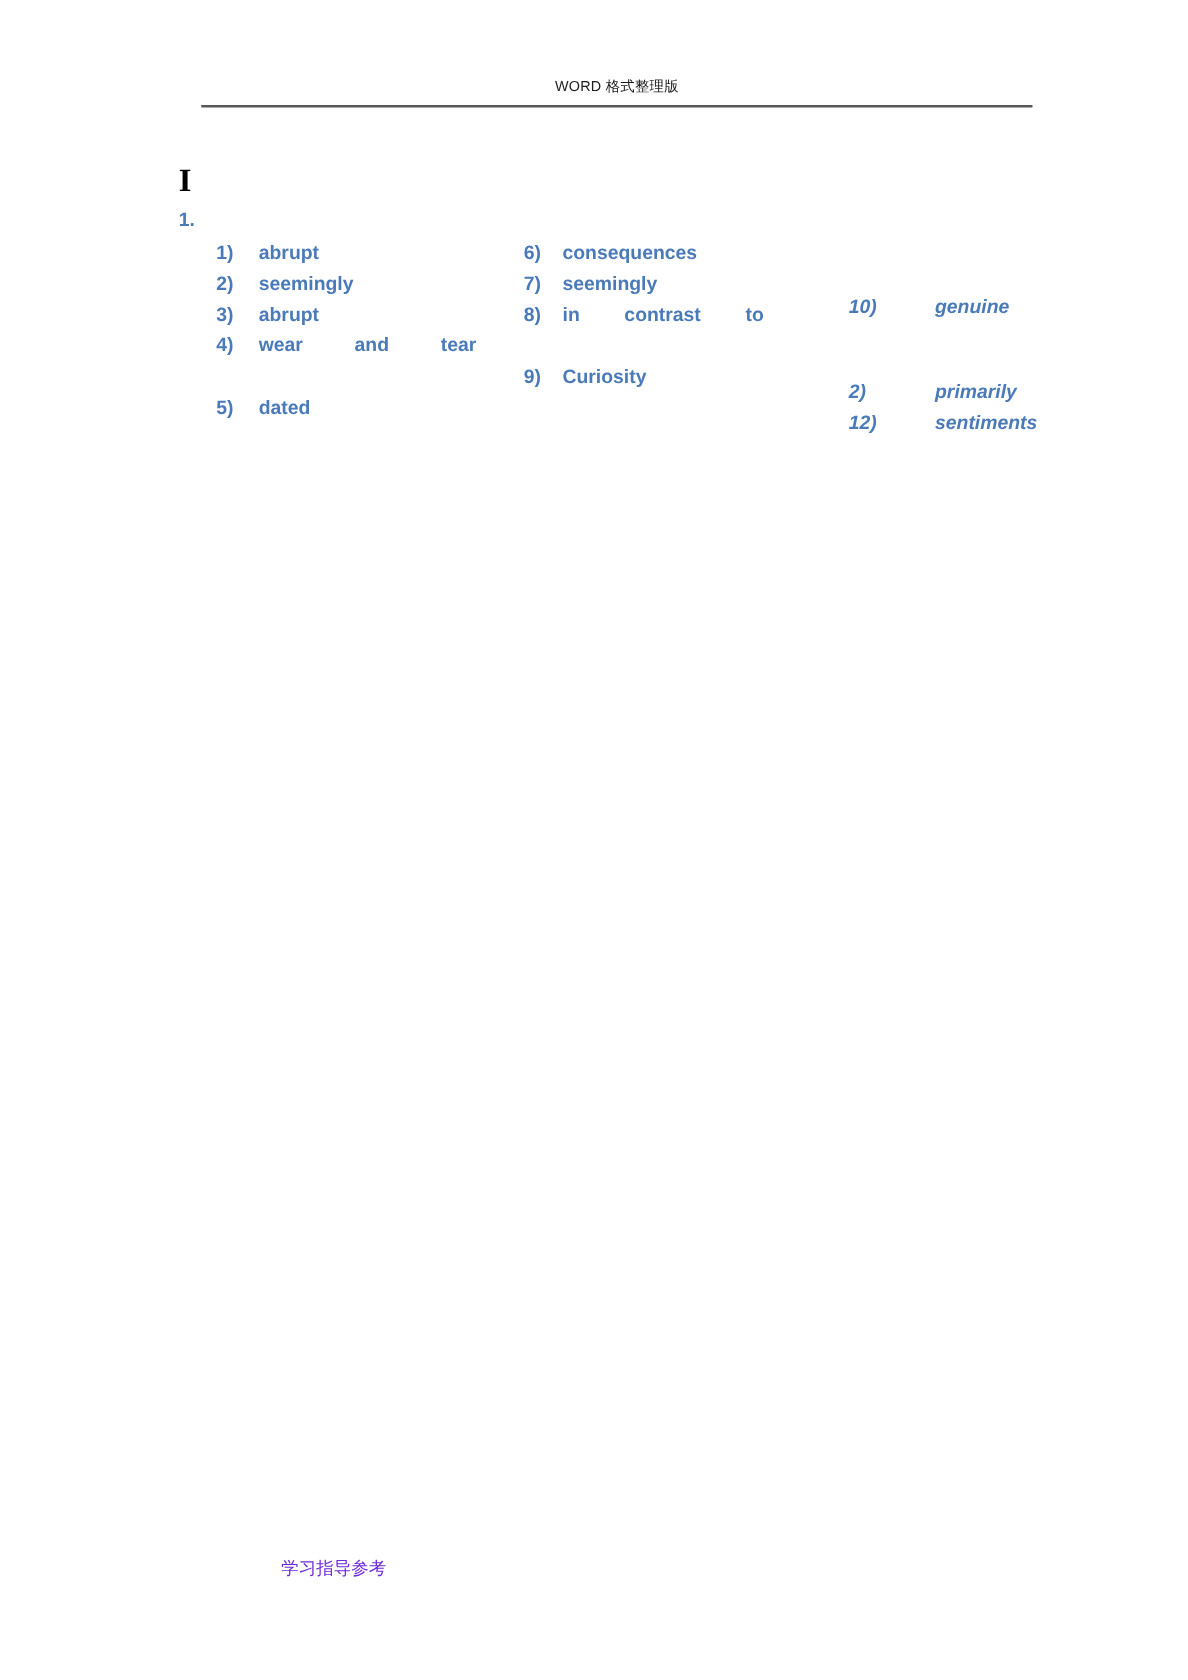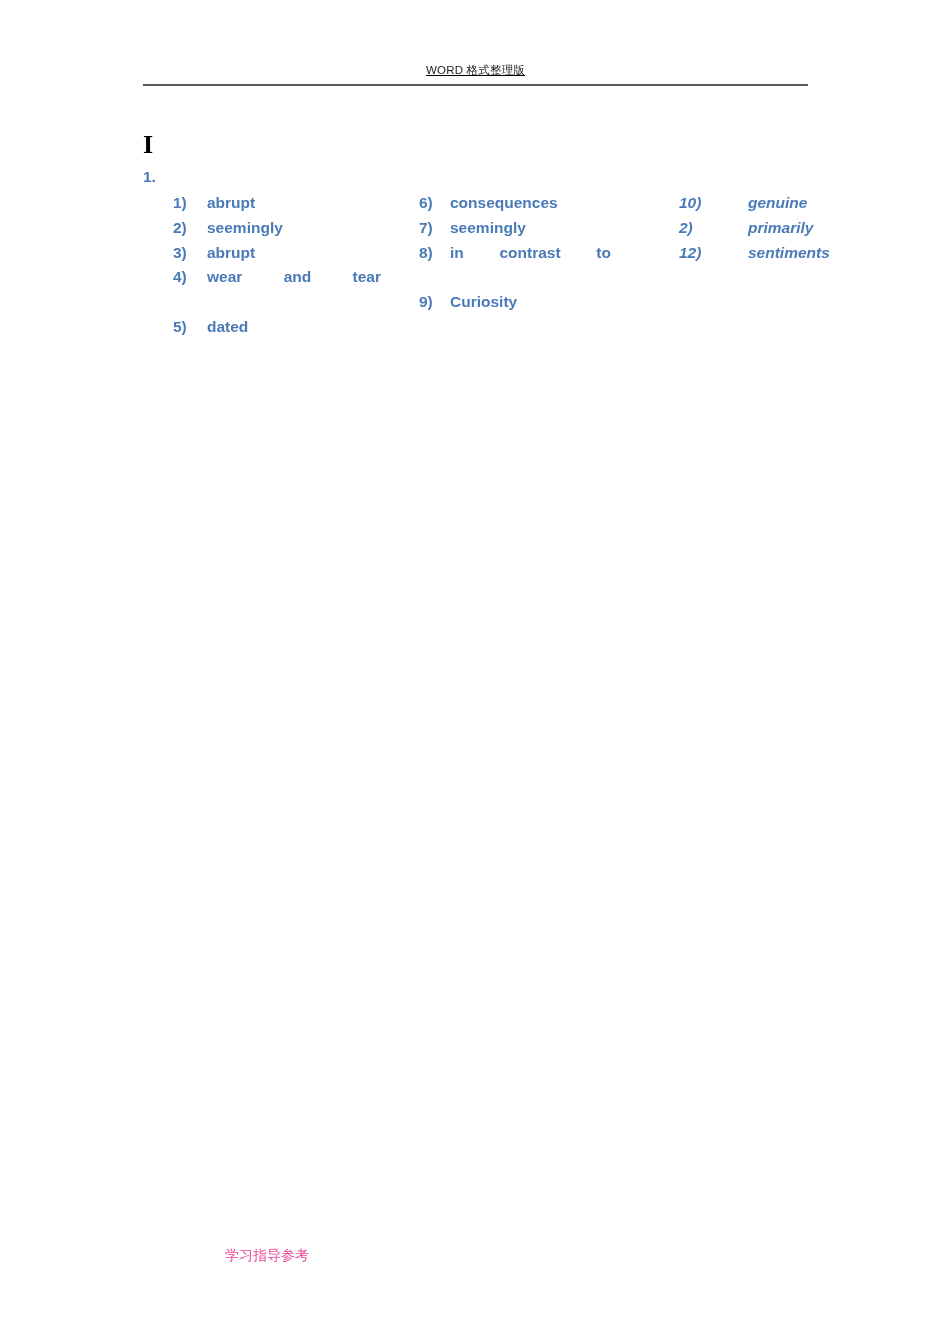--- a/index.html
+++ b/index.html
@@ -17,24 +17,23 @@
 
   .page {
     position: absolute;
     inset: 0;
     background: #ffffff;
   }
 
   
   .header-block {
     position: absolute;
-    left: 143px;
+    left: 161px;
     top: 62px;
     width: 665px;
-    text-decoration: underline;
   }
   .header-text {
     text-align: center;
     font-size: 11.5px;
     line-height: 16px;
     color: #1d1d1d;
     font-family: "Liberation Sans", sans-serif;
     letter-spacing: 0.2px;
     white-space: nowrap;
   }
@@ -98,21 +97,21 @@
   .col-1 .ans-item { padding-left: 34px; }
   .col-2 .ans-item { padding-left: 31px; }
   .col-3 .ans-item { padding-left: 69px; font-style: italic; }
 
   .ans-marker {
     position: absolute;
     left: 0;
     top: 0;
     white-space: nowrap;
   }
-  .col-3 .ans-item > .ans-text { display: block; }
+  .col-3 .ans-item > .ans-text { display: block; margin-top: 43px; }
 
   .ans-text { display: block; }
 
   
   .ans-item.justify .ans-text {
     text-align: justify;
     text-align-last: left;
   }
   .ans-item.justify .ans-text::after {
     content: "";
@@ -129,21 +128,21 @@
     text-indent: 0;
   }
 
   
   .footer-text {
     position: absolute;
     left: 225px;
     top: 1246px;
     font-size: 14px;
     line-height: 20px;
-    color: #ec4899;
+    color: #6d28d9;
     font-family: "Liberation Serif", serif;
     white-space: nowrap;
   }
 </style>
 </head>
 <body>
 
 <div class="page">
 
   <div class="header-block">

